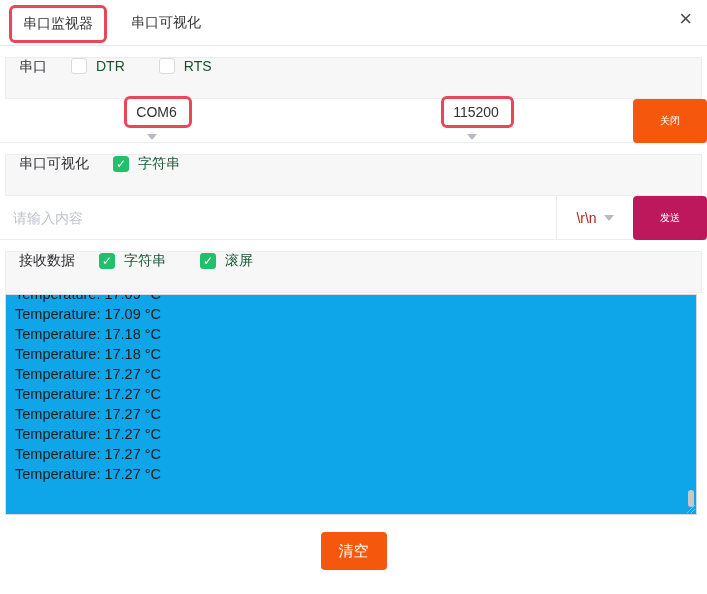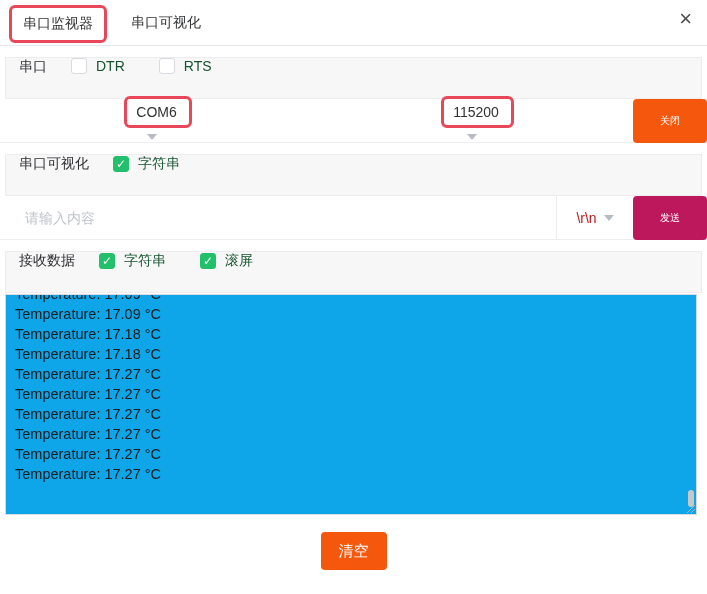--- a/index.html
+++ b/index.html
@@ -128,21 +128,20 @@
   }
   .btn-orange { background: #f5580d; }
   .btn-blue { background: #be185d; }
 
   
   .send-row {
     height: 44px;
     display: flex;
     align-items: stretch;
     border-bottom: 1px solid #ededf0;
-    padding-left: 12px;
   }
   .send-input {
     flex: 1;
     border: none;
     outline: none;
     padding: 0 13px;
     font-size: 14px;
     font-family: inherit;
     color: #303133;
   }

